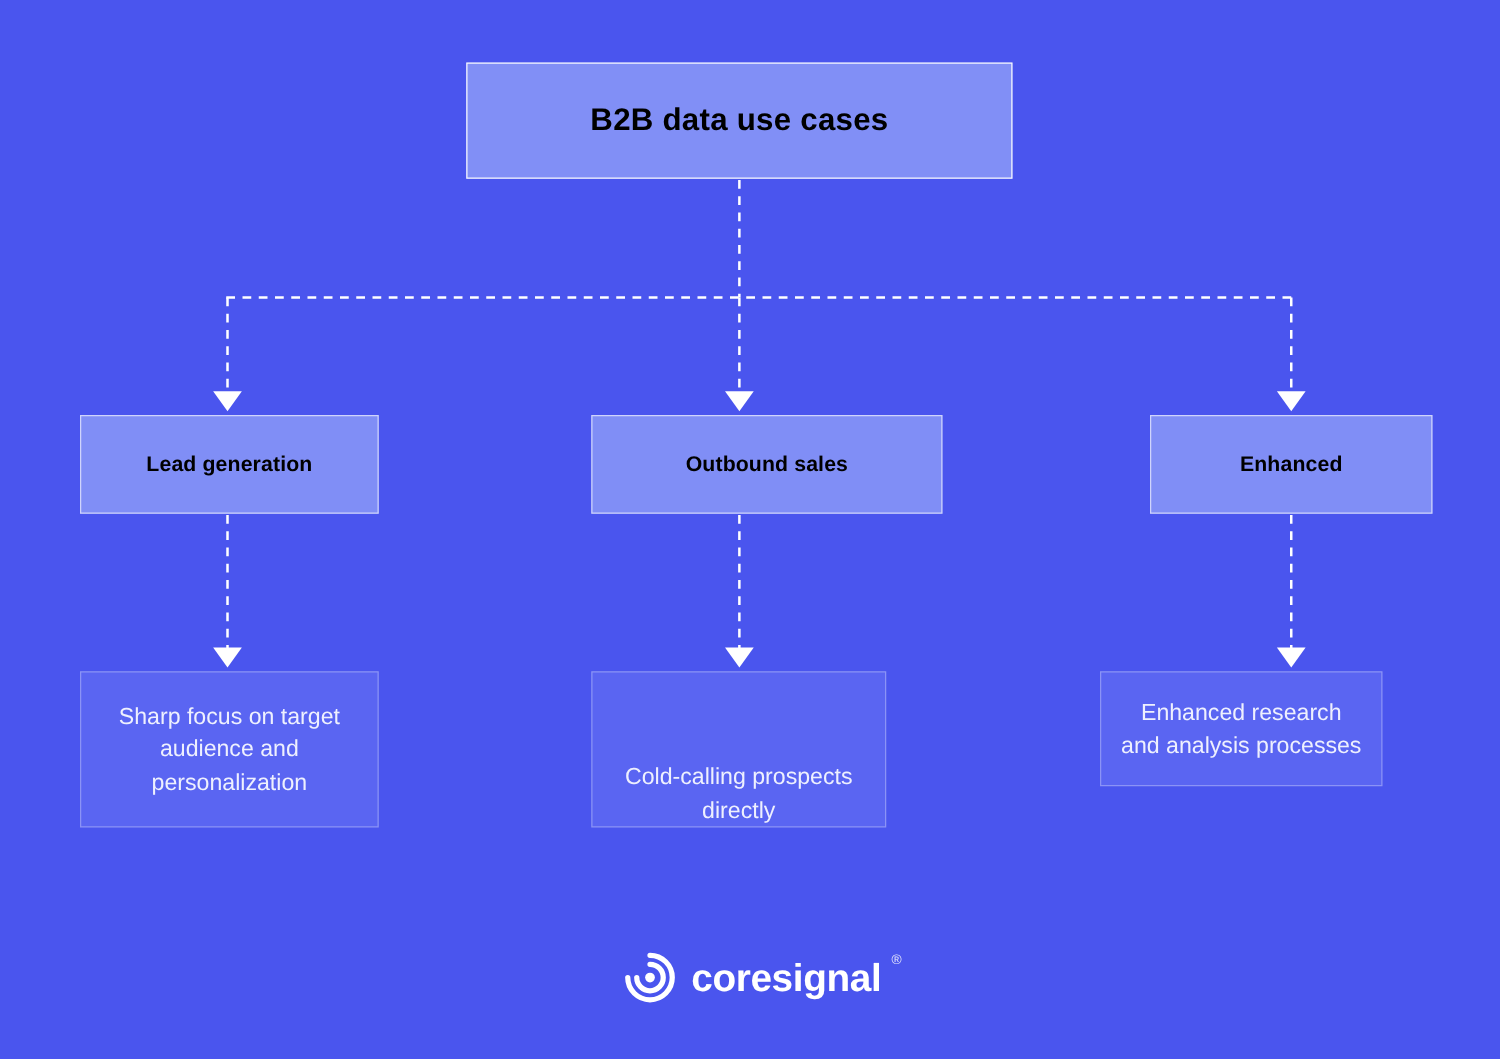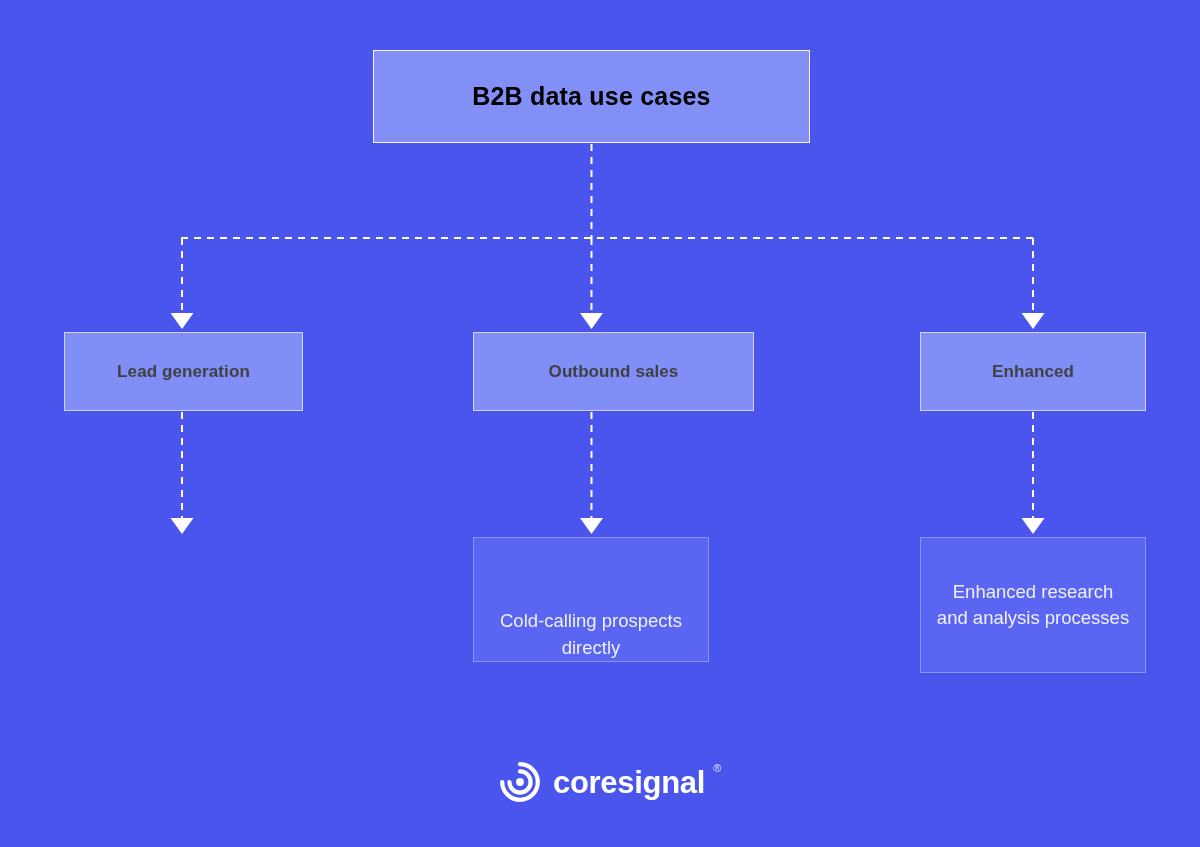--- a/index.html
+++ b/index.html
@@ -46,21 +46,21 @@
     font-size: 25px;
     font-weight: bold;
     letter-spacing: 0.2px;
   }
 
   .node-cat {
     background: #808ef6;
     border: 1px solid rgba(255,255,255,0.62);
   }
   .node-cat .node-label {
-    color: #404040;
+    color: #000000;
     font-size: 17px;
     font-weight: bold;
     letter-spacing: 0.1px;
   }
 
   .node-desc {
     background: #5a65f2;
     border: 1px solid rgba(255,255,255,0.30);
   }
   .node-desc .node-label {
@@ -73,21 +73,21 @@
 
   
   #node-root        { left: 373px; top: 50px;  width: 437px; height: 93px; }
 
   #node-lead        { left: 64px;  top: 332px; width: 239px; height: 79px; }
   #node-outbound    { left: 473px; top: 332px; width: 281px; height: 79px; }
   #node-analytics   { left: 920px; top: 332px; width: 226px; height: 79px; }
 
   #node-lead-desc      { left: 64px;  top: 537px; width: 239px; height: 125px; }
   #node-outbound-desc  { left: 473px; top: 537px; width: 236px; height: 125px; align-items: flex-end; }
-  #node-analytics-desc { left: 920px; top: 537px; width: 226px; height: 136px; }
+  #node-analytics-desc { left: 880px; top: 537px; width: 226px; height: 92px; }
 
   
   #footer-logo {
     position: absolute;
     left: 2px;
     top: 752px;
     width: 1200px;
     height: 60px;
     display: flex;
     align-items: center;
@@ -151,20 +151,23 @@
   </div>
 
   <div class="node node-cat" id="node-outbound">
     <span class="node-label">Outbound sales</span>
   </div>
 
   <div class="node node-cat" id="node-analytics">
     <span class="node-label">Enhanced</span>
   </div>
 
+  <div class="node node-desc" id="node-lead-desc">
+    <span class="node-label">Sharp focus on target audience and personalization</span>
+  </div>
 
   <div class="node node-desc" id="node-outbound-desc">
     <span class="node-label">Cold-calling prospects directly</span>
   </div>
 
   <div class="node node-desc" id="node-analytics-desc">
     <span class="node-label">Enhanced research and analysis processes</span>
   </div>
 
   <div id="footer-logo">

